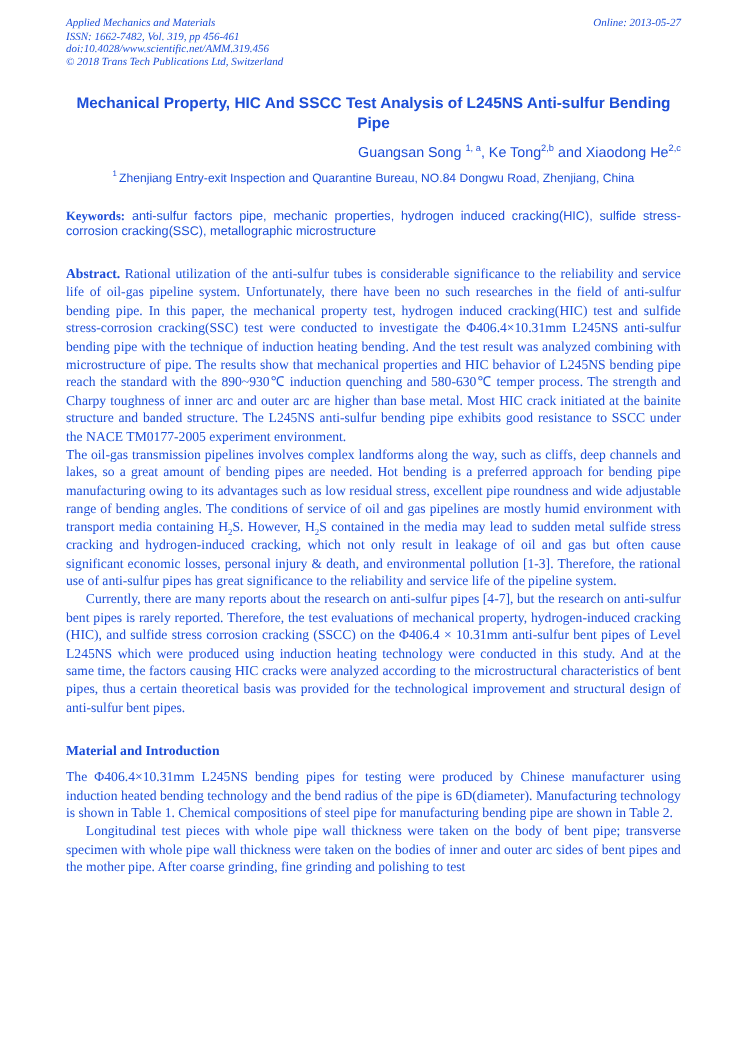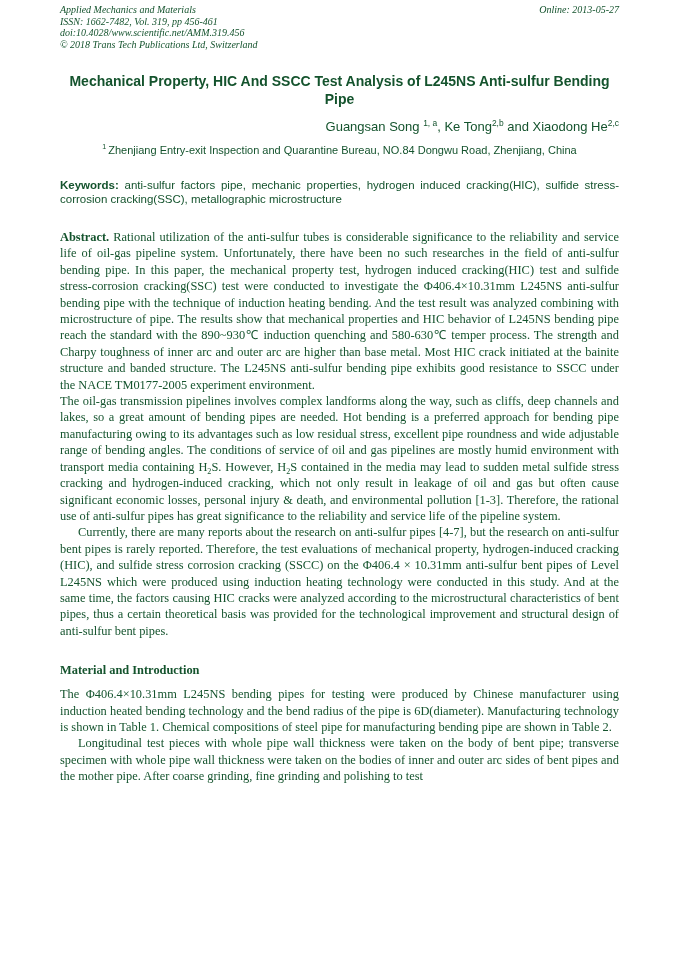--- a/index.html
+++ b/index.html
@@ -3,22 +3,22 @@
 <meta charset="utf-8">
 <style>
   * { margin: 0; padding: 0; box-sizing: border-box; }
   html, body { background: #ffffff; }
   .page {
     position: relative;
     width: 678px;
     height: 959px;
     margin: 0 auto;
     background: #ffffff;
-    color: #14532d;
-    padding: 4px 59px 0 60px;
+    color: #1d4ed8;
+    padding: 16px 59px 0 60px;
     overflow: hidden;
   }
   
   .meta {
     display: flex;
     justify-content: space-between;
     align-items: flex-start;
     font-family: "Liberation Serif", serif;
     font-style: italic;
     font-size: 10px;
@@ -54,21 +54,21 @@
   sup { font-size: 0.65em; line-height: 0; }
   sub { font-size: 0.65em; line-height: 0; }
   
   .keywords {
     font-family: "Liberation Sans", sans-serif;
     font-size: 11.5px;
     line-height: 14px;
     text-align: justify;
     margin-top: 21px;
   }
-  .kw-label { font-weight: bold; }
+  .kw-label { font-weight: bold; font-family: Liberation Serif, serif; }
   
   .body-par {
     font-family: "Liberation Serif", serif;
     font-size: 12.4px;
     line-height: 16.4px;
     text-align: justify;
   }
   .abstract { margin-top: 23px; }
   .abstract b { font-weight: bold; }
   .section-heading {

